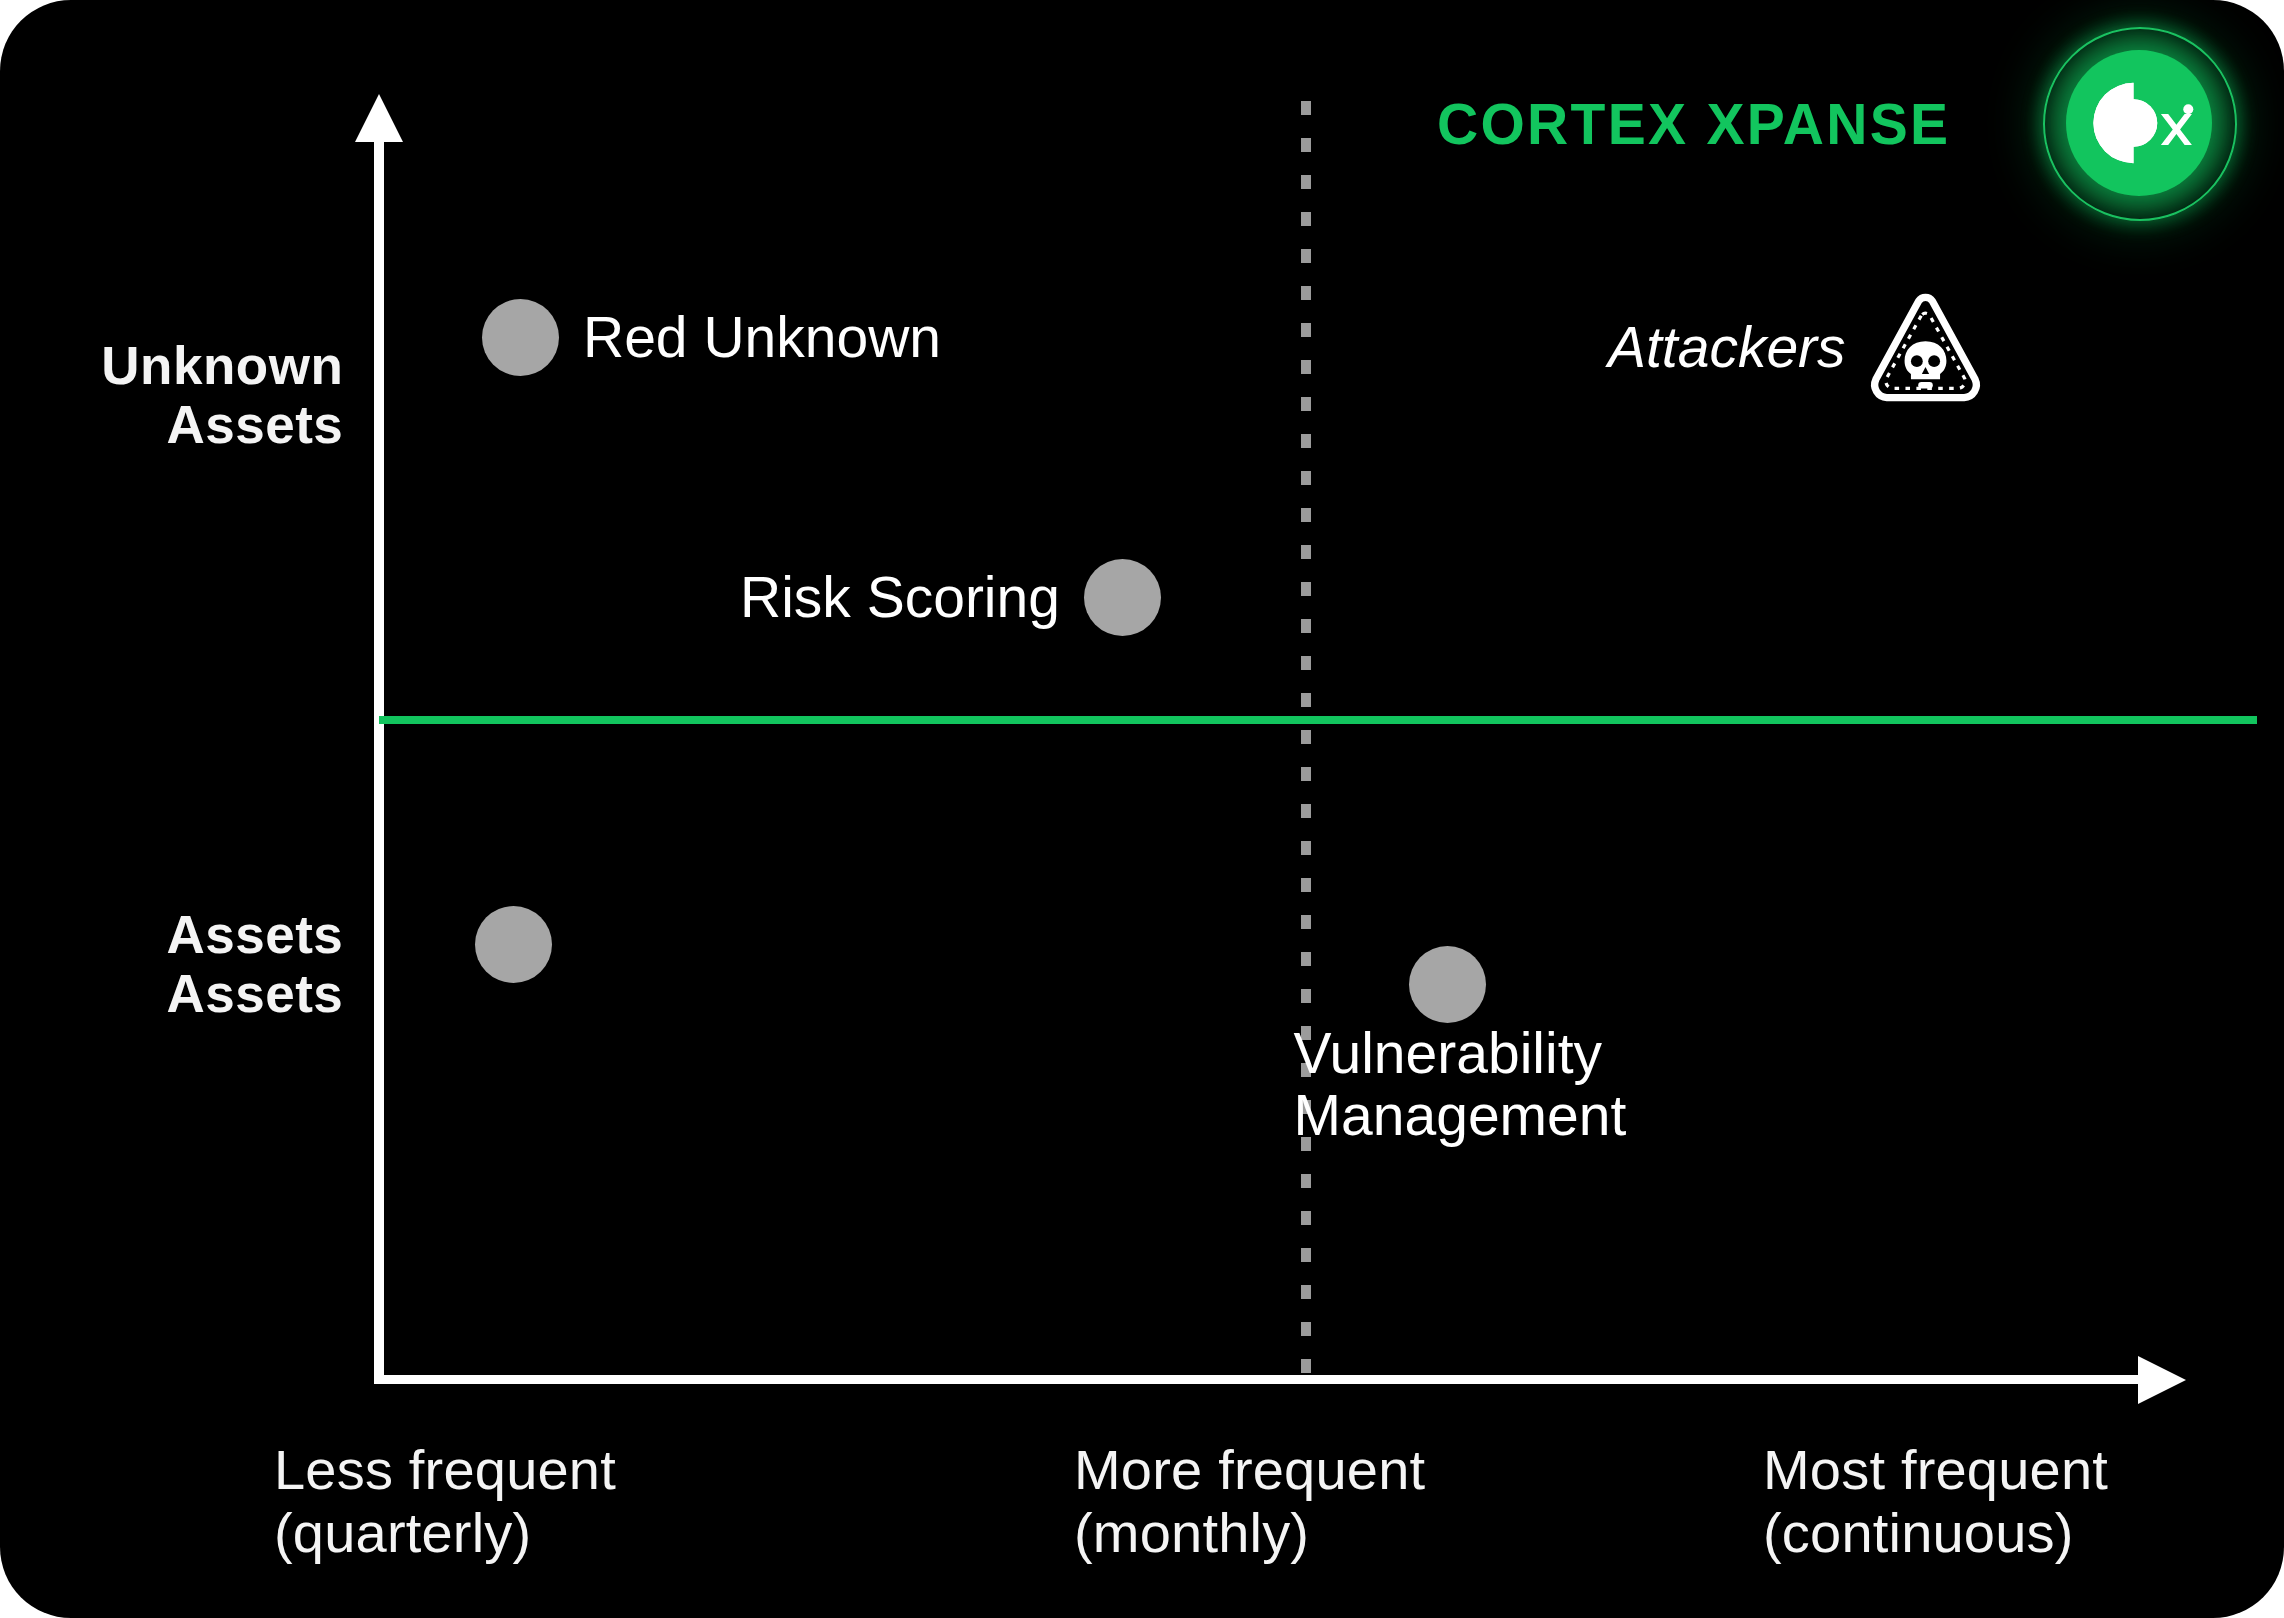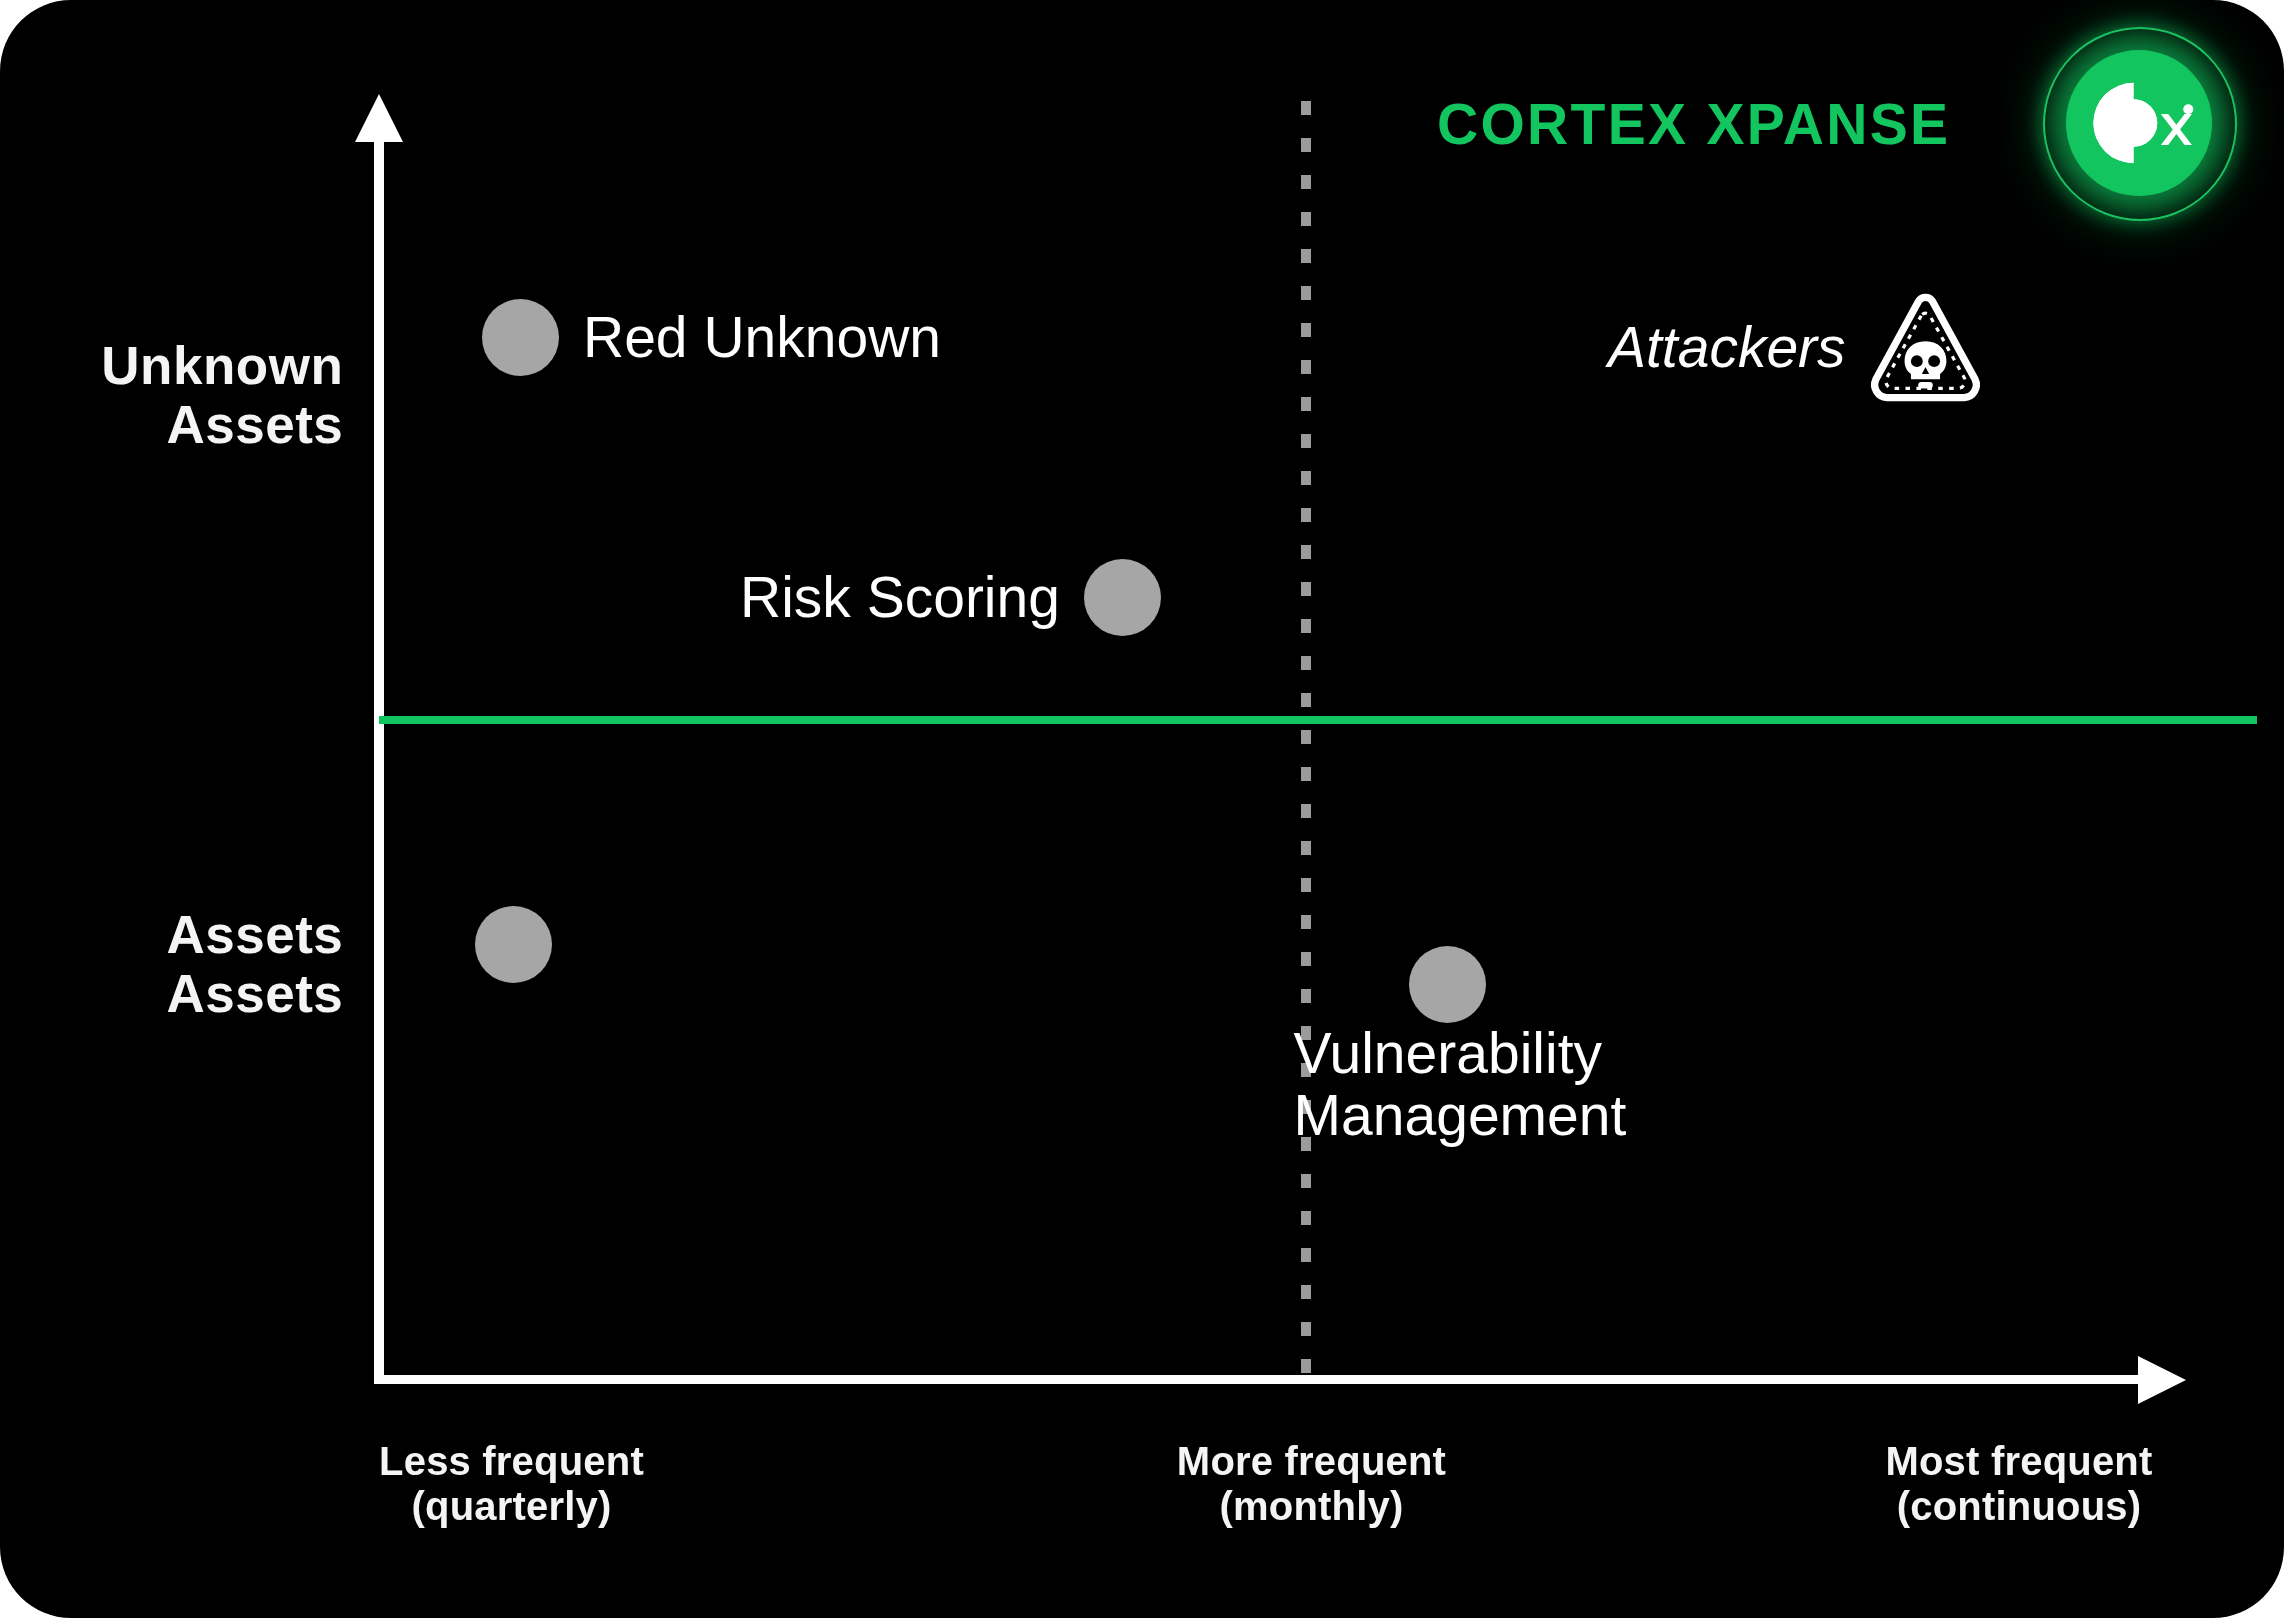--- a/index.html
+++ b/index.html
@@ -95,24 +95,24 @@
     font-weight: bold;
     font-size: 53px;
     line-height: 1.12;
     letter-spacing: 0.5px;
   }
   #y-label-unknown { left: 18.3px; top: 336px; width: 325px; }
   #y-label-known   { left: 18.3px; top: 905px; width: 325px; }
 
   .x-cat-label {
     position: absolute;
-    text-align: center;
+    text-align: left;
     color: #f4f4f4;
-    font-weight: bold;
-    font-size: 40px;
+    font-weight: normal;
+    font-size: 56px;
     line-height: 1.12;
     letter-spacing: 0.2px;
   }
   #x-label-less { left: 274px;  top: 1439px; width: 475px; }
   #x-label-more { left: 1074px; top: 1439px; width: 475px; }
   #x-label-most { left: 1763px; top: 1439px; width: 512px; }
 
   
   .point {
     position: absolute;

